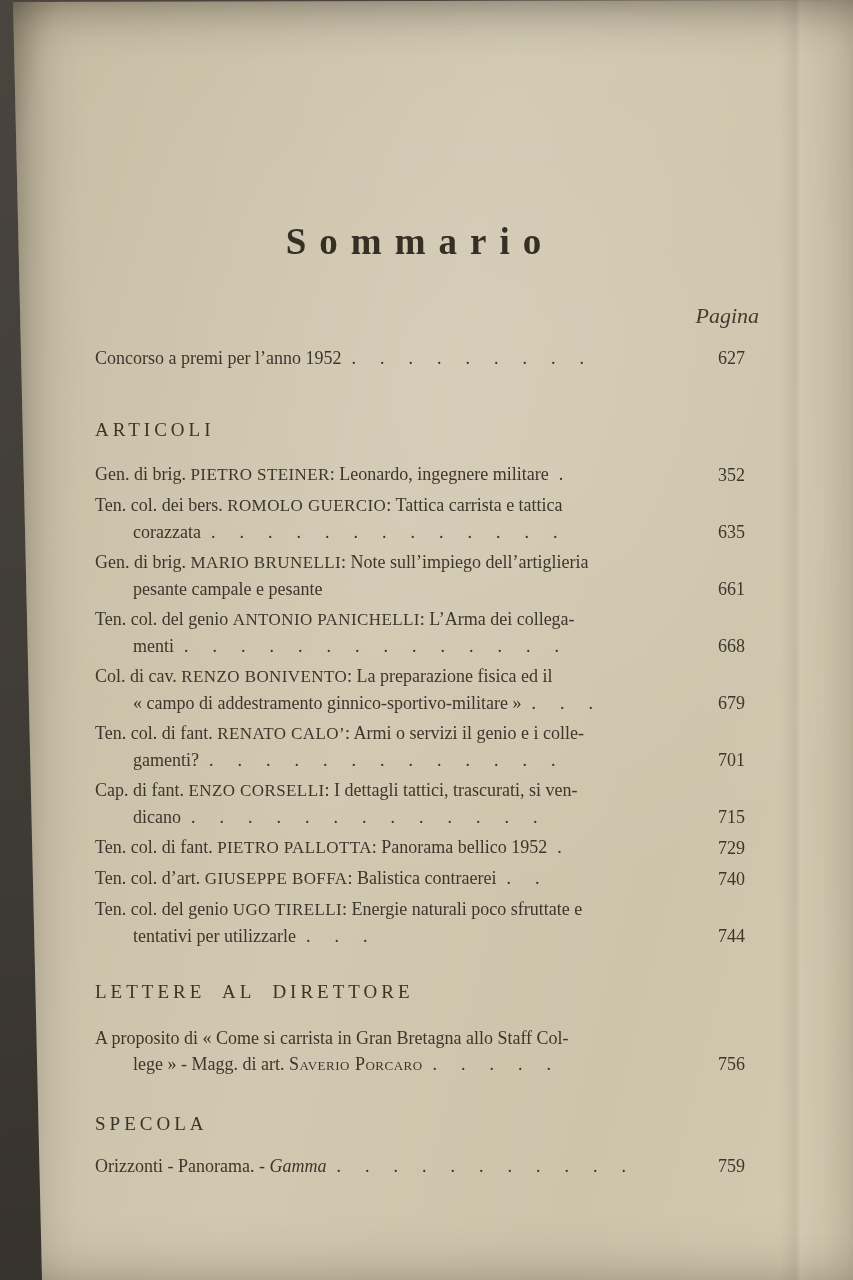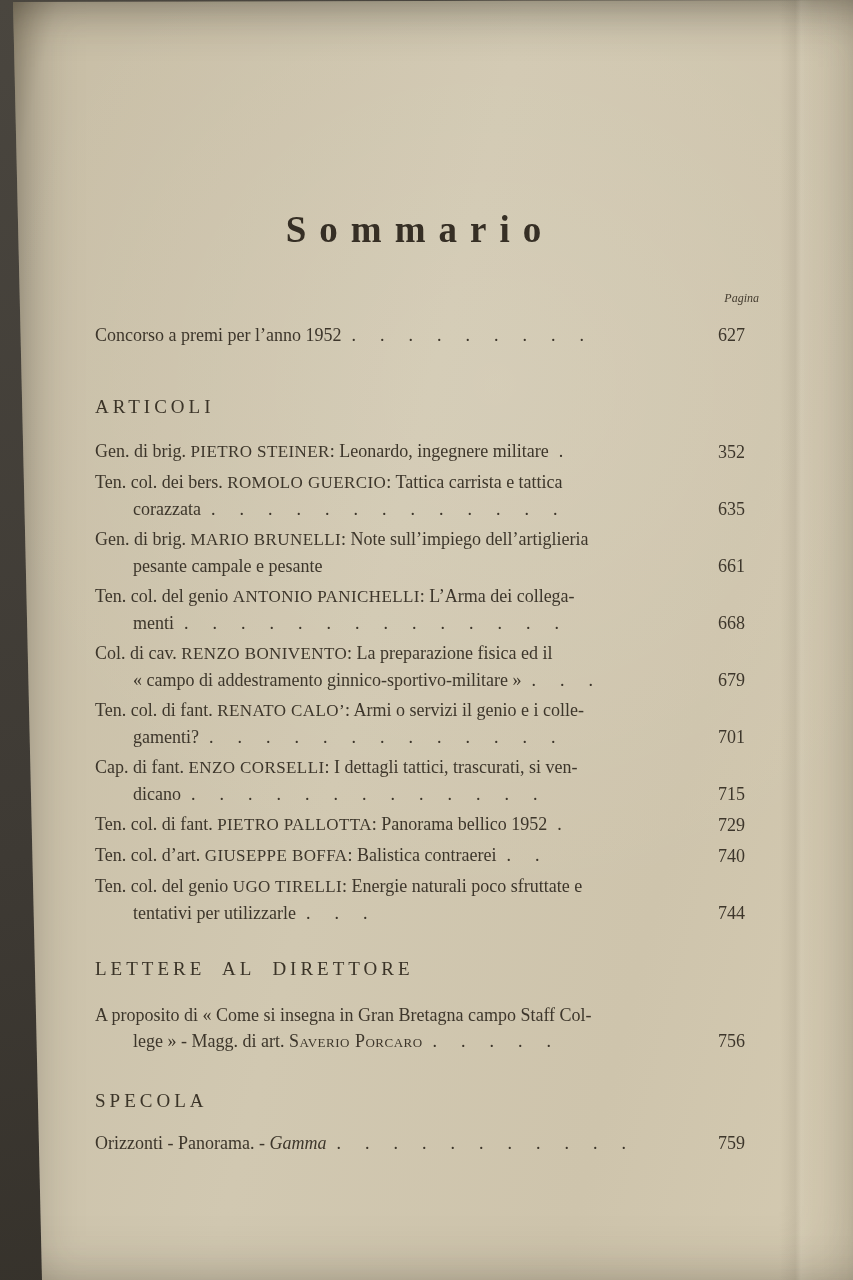--- a/index.html
+++ b/index.html
@@ -17,26 +17,26 @@
       linear-gradient(104deg,#b0a489 0%,#c8bea6 5%,#d1c8b1 45%,#cec4ac 75%,#d4cab1 100%);
     box-shadow:
       inset 42px 0 60px -28px rgba(35,30,22,.55),
       inset 0 32px 55px -32px rgba(35,30,22,.45),
       inset -25px -25px 70px -35px rgba(70,58,44,.28);
   }
   .fold{
     position:absolute;top:0;bottom:0;left:780px;width:34px;
     background:linear-gradient(90deg,rgba(60,50,40,0) 0%,rgba(60,50,40,.08) 45%,rgba(255,255,250,.06) 62%,rgba(60,50,40,0) 100%);
   }
-  .content{position:absolute;left:95px;top:0;width:650px;}
+  .content{position:absolute;left:95px;top:12px;width:650px;}
   .title{
     margin:208px 0 0;font-size:37px;font-weight:bold;letter-spacing:13px;
     text-align:center;color:#362f25;
   }
-  .pagina{margin-top:40px;margin-right:-14px;text-align:right;font-style:italic;font-size:12px;color:#453d30;}
+  .pagina{margin-top:40px;margin-right:-14px;text-align:right;font-style:italic;font-size:22px;color:#453d30;}
   .heading{font-size:19px;letter-spacing:4px;word-spacing:9px;text-align:left;color:#3b3428;}
   .sec-premio{margin-top:8px;}
   .sec-articoli .heading{margin:48px 0 20px;}
   .sec-lettere .heading{margin:32px 0 22px;}
   .sec-specola .heading{margin:36px 0 18px;}
   .entry{
     position:relative;font-size:18px;line-height:26px;
     padding-left:38px;text-indent:-38px;padding-right:56px;margin-bottom:4px;
   }
   .sec-premio .entry,.sec-lettere .entry,.sec-specola .entry{margin-bottom:0;margin-top:16px;}
@@ -67,21 +67,21 @@
             <div class="entry"><span class="t">Ten. col. del genio </span><span class="caps">ANTONIO PANICHELLI</span><span class="t">: L’Arma dei collega-</span><br><span class="t">menti</span><span class="dots">..............</span><span class="pg">668</span></div>
             <div class="entry"><span class="t">Col. di cav. </span><span class="caps">RENZO BONIVENTO</span><span class="t">: La preparazione fisica ed il</span><br><span class="t">« campo di addestramento ginnico-sportivo-militare »</span><span class="dots">...</span><span class="pg">679</span></div>
             <div class="entry"><span class="t">Ten. col. di fant. </span><span class="caps">RENATO CALO’</span><span class="t">: Armi o servizi il genio e i colle-</span><br><span class="t">gamenti?</span><span class="dots">.............</span><span class="pg">701</span></div>
             <div class="entry"><span class="t">Cap. di fant. </span><span class="caps">ENZO CORSELLI</span><span class="t">: I dettagli tattici, trascurati, si ven-</span><br><span class="t">dicano</span><span class="dots">.............</span><span class="pg">715</span></div>
             <div class="entry"><span class="t">Ten. col. di fant. </span><span class="caps">PIETRO PALLOTTA</span><span class="t">: Panorama bellico 1952</span><span class="dots">.</span><span class="pg">729</span></div>
             <div class="entry"><span class="t">Ten. col. d’art. </span><span class="caps">GIUSEPPE BOFFA</span><span class="t">: Balistica contraerei</span><span class="dots">..</span><span class="pg">740</span></div>
             <div class="entry"><span class="t">Ten. col. del genio </span><span class="caps">UGO TIRELLI</span><span class="t">: Energie naturali poco sfruttate e</span><br><span class="t">tentativi per utilizzarle</span><span class="dots">...</span><span class="pg">744</span></div>
           </div>
           <div class="section sec-lettere">
             <div class="heading">LETTERE AL DIRETTORE</div>
-            <div class="entry"><span class="t">A proposito di « Come si insegna in Gran Bretagna campo Staff Col-</span><br><span class="t">lege » - Magg. di art. </span><span class="smallcaps">Saverio Porcaro</span><span class="dots">.....</span><span class="pg">756</span></div>
+            <div class="entry"><span class="t">A proposito di « Come si carrista in Gran Bretagna allo Staff Col-</span><br><span class="t">lege » - Magg. di art. </span><span class="smallcaps">Saverio Porcaro</span><span class="dots">.....</span><span class="pg">756</span></div>
           </div>
           <div class="section sec-specola">
             <div class="heading">SPECOLA</div>
             <div class="entry"><span class="t">Orizzonti - Panorama. - </span><span class="italic">Gamma</span><span class="dots">...........</span><span class="pg">759</span></div>
           </div>
         </div>
     </div>
   </div>
 </div>
 

